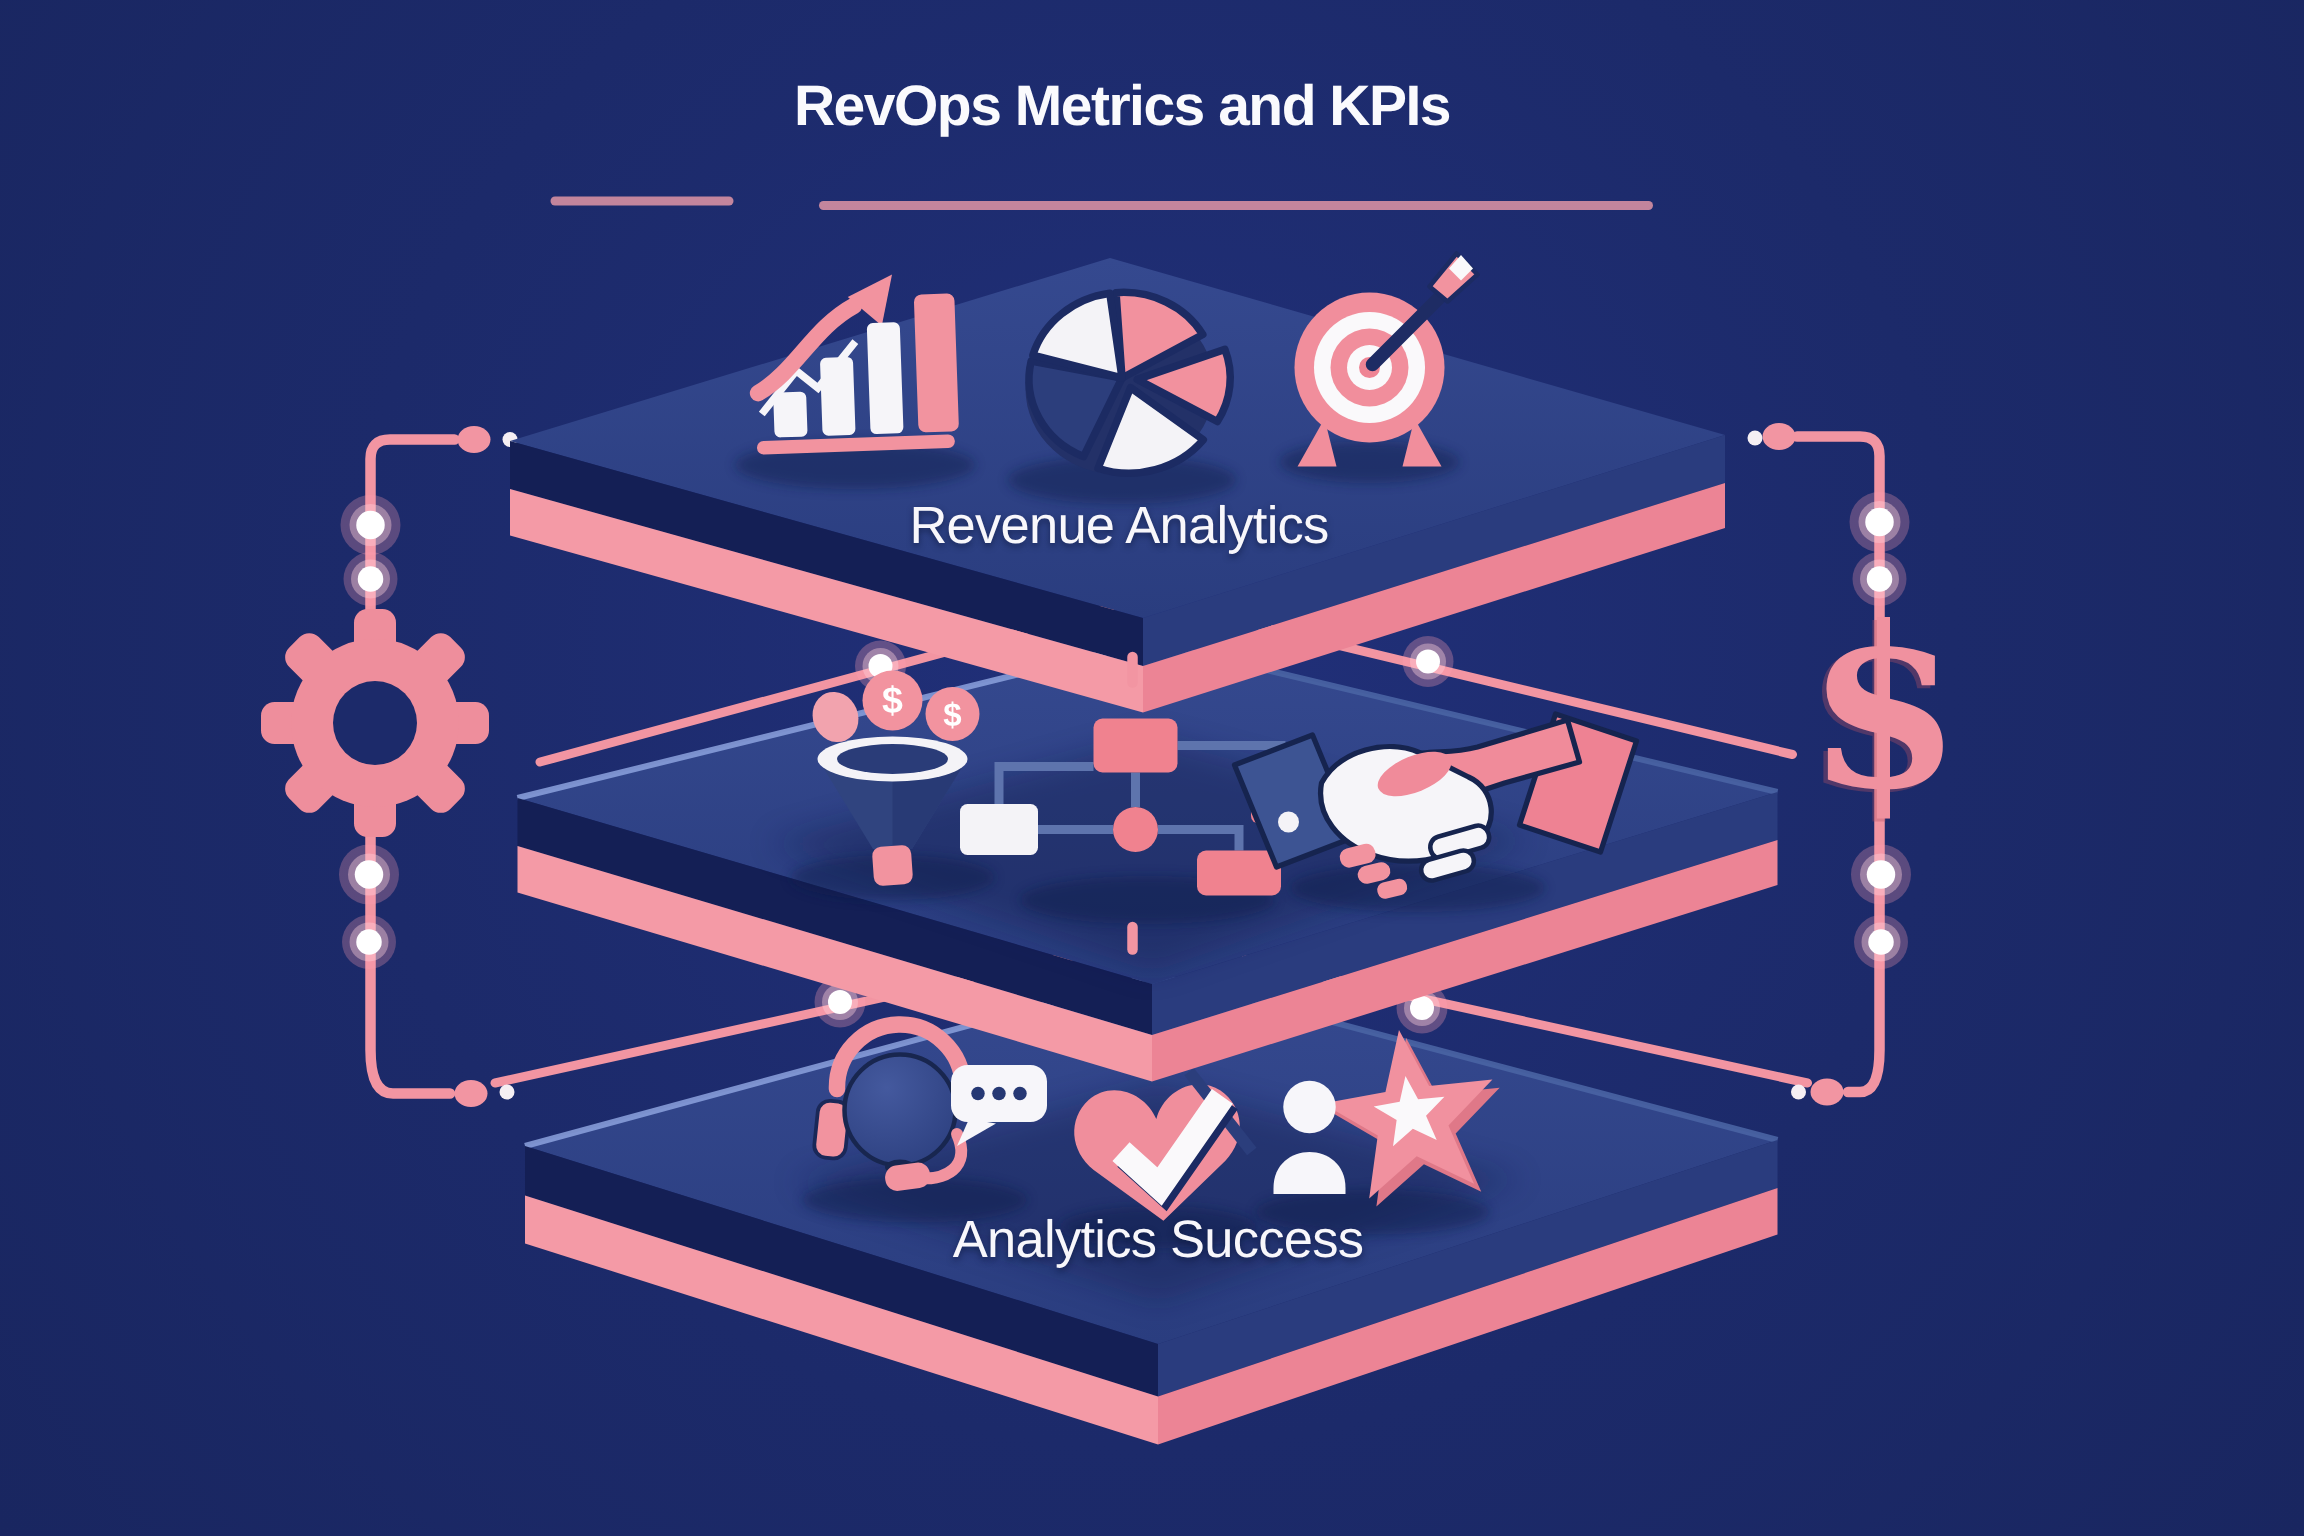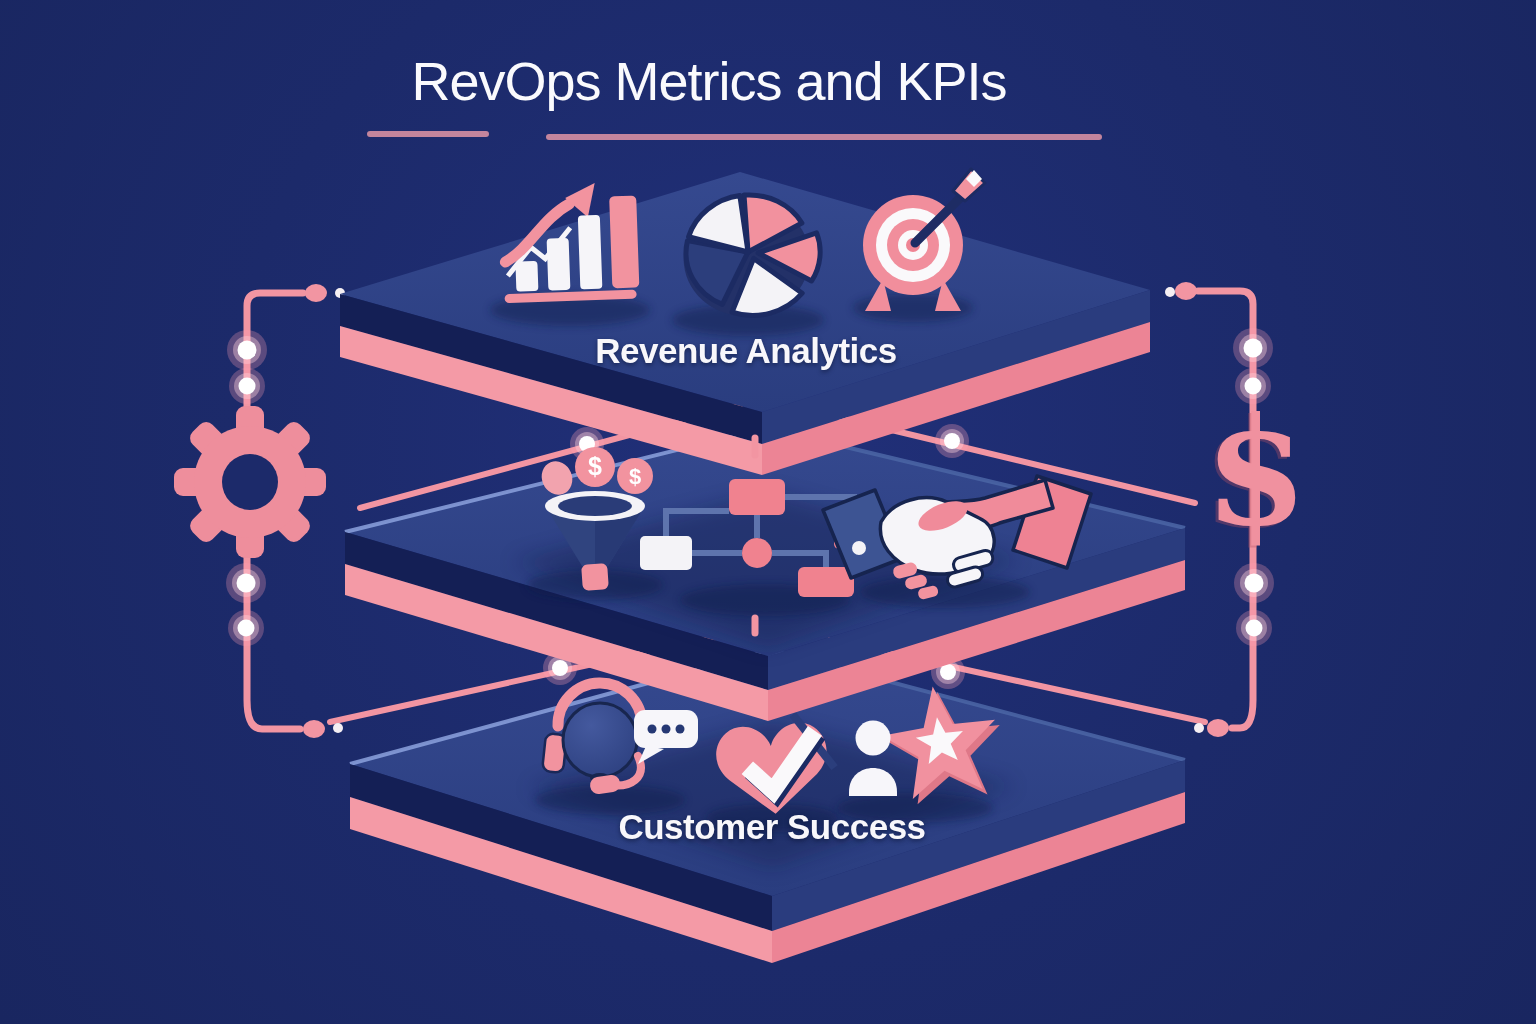--- a/index.html
+++ b/index.html
@@ -3,28 +3,28 @@
 <meta charset="utf-8">
 <style>
   html,body{margin:0;padding:0;background:#10194a;}
   .canvas{
     position:relative;width:1536px;height:1024px;overflow:hidden;
     background:radial-gradient(circle at 50% 42%, #21307a 0%, #1c2a6a 55%, #192660 100%);
     font-family:"Liberation Sans", sans-serif;
   }
   svg{position:absolute;left:0;top:0;}
   .title{
-    position:absolute;left:709px;top:50px;transform:translateX(-50%);
-    font-size:54px;font-weight:400;color:#fafafd;letter-spacing:-1px;white-space:nowrap;
+    position:absolute;left:748px;top:50px;transform:translateX(-50%);
+    font-size:38px;font-weight:700;color:#fafafd;letter-spacing:-1px;white-space:nowrap;
   }
   .underline{position:absolute;height:6px;background:#d68fa2;border-radius:3px;opacity:.9;}
   .u1{left:367px;top:131px;width:122px;}
   .u2{left:546px;top:134px;width:556px;}
   .layer-label{
-    position:absolute;transform:translateX(-50%);font-weight:700;color:#f8f7fb;
+    position:absolute;transform:translateX(-50%);font-weight:400;color:#f8f7fb;
     font-size:35px;letter-spacing:-.5px;white-space:nowrap;
     text-shadow:0 2px 4px rgba(10,18,50,.55);
   }
   .lbl-1{left:746px;top:331px;}
   .lbl-2{left:758px;top:584px;}
   .lbl-3{left:772px;top:807px;}
   .dollar{
     position:absolute;left:1186px;top:398px;width:140px;text-align:center;
     font-family:"DejaVu Serif", serif;font-weight:700;font-size:148px;line-height:1;
     color:#f0919f;text-shadow:-3px 2px 0 rgba(180,80,100,.35);
@@ -308,17 +308,17 @@
     <line x1="755" y1="438" x2="755" y2="455"></line>
     <line x1="755" y1="618" x2="755" y2="633"></line>
   </g>
 </svg>
 
 <div class="title">RevOps Metrics and KPIs</div>
 <div class="underline u1"></div>
 <div class="underline u2"></div>
 
 <div class="layer-label lbl-1">Revenue Analytics</div>
-<div class="layer-label lbl-3">Customer Success</div>
+<div class="layer-label lbl-3">Analytics Success</div>
 
 <div class="dollar">$</div>
 
 </div>
 
 </body></html>

